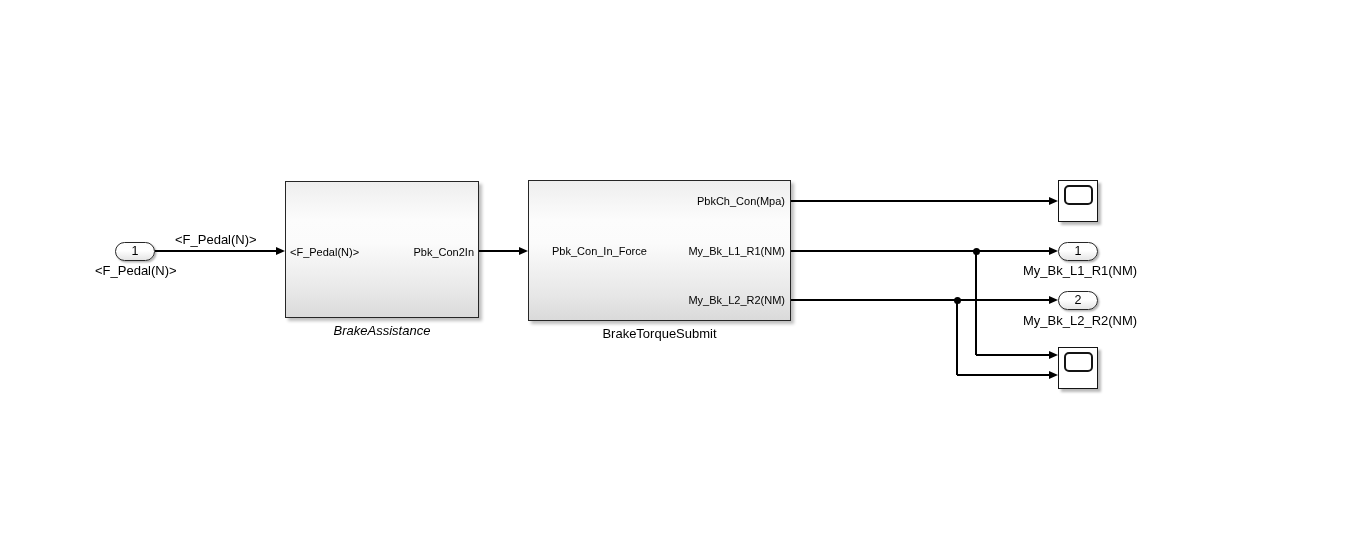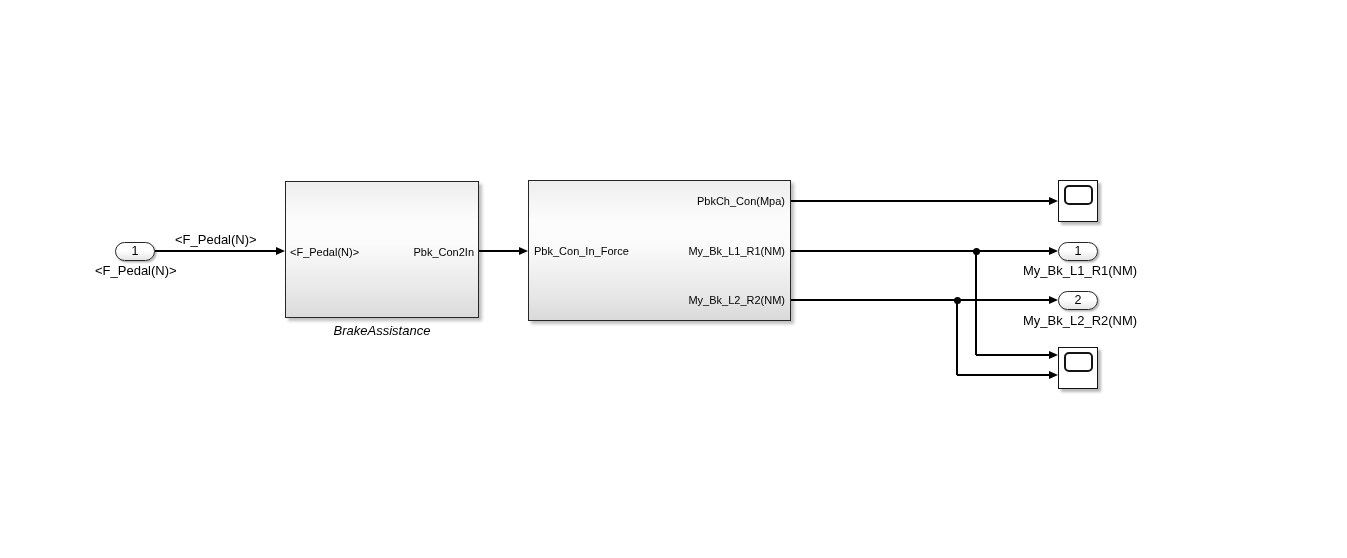--- a/index.html
+++ b/index.html
@@ -95,25 +95,26 @@
   <div class="block" style="left:285px; top:181px; width:194px; height:137px;">
     <div class="port-label" style="left:4px; top:63px;">&lt;F_Pedal(N)&gt;</div>
     <div class="port-label" style="right:4px; top:63px;">Pbk_Con2In</div>
   </div>
   <div class="block-name" style="left:285px; top:323px; width:194px;font-style:italic;">BrakeAssistance</div>
 
   <div class="hline" style="left:479px; top:250.3px; width:40px;"></div>
   <div class="arrow-right" style="left:518.5px; top:246.5px;"></div>
 
   <div class="block" style="left:528px; top:180px; width:263px; height:141px;">
-    <div class="port-label" style="left:5px; top:63px;">Pbk_Con_In_Force</div>
+    <div class="port-label" style="left:23px; top:63px;">Pbk_Con_In_Force</div>
     <div class="port-label" style="right:5px; top:13px;">PbkCh_Con(Mpa)</div>
     <div class="port-label" style="right:5px; top:63px;">My_Bk_L1_R1(NM)</div>
     <div class="port-label" style="right:5px; top:112px;">My_Bk_L2_R2(NM)</div>
   </div>
+  <div class="block-name" style="left:528px; top:326px; width:263px;">BrakeTorqueSubmit</div>
 
   <div class="hline" style="left:791px; top:200.3px; width:258px;"></div>
   <div class="arrow-right" style="left:1048.5px; top:196.5px;"></div>
 
   <div class="scope" style="left:1058px; top:180px;">
     <div class="scope-screen"></div>
   </div>
 
   <div class="hline" style="left:791px; top:250.3px; width:258px;"></div>
   <div class="arrow-right" style="left:1048.5px; top:246.5px;"></div>

